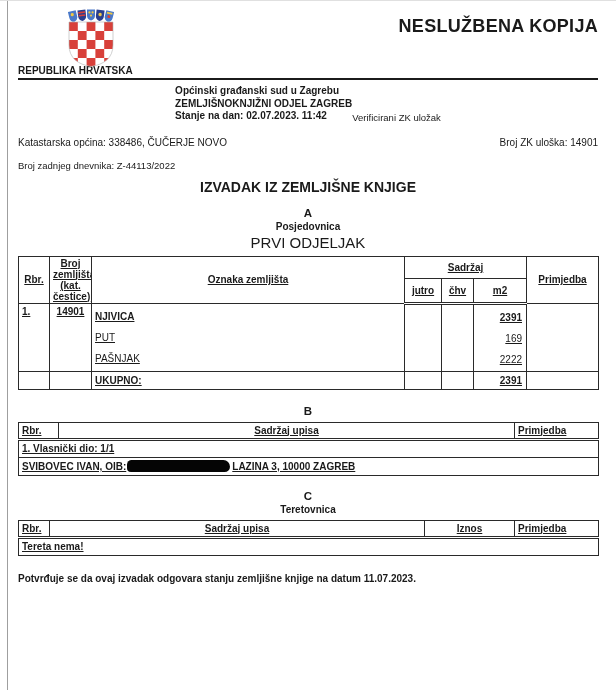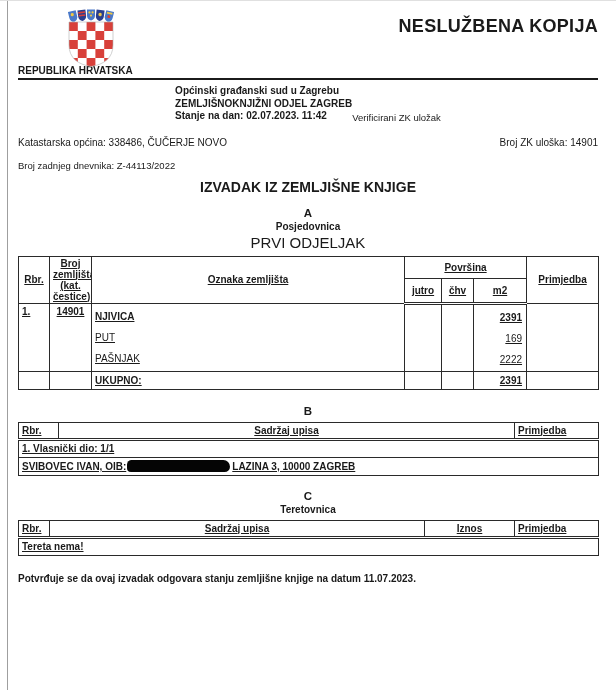--- a/index.html
+++ b/index.html
@@ -156,21 +156,21 @@
         <col style="width:37px">
           <col style="width:32px">
           <col style="width:53px">
           <col style="width:72px">
       </colgroup>
       <thead>
         <tr class="hdr-top">
           <th rowspan="2" class="th-center">Rbr.</th>
           <th rowspan="2" class="th-center">Broj zemljišta (kat. čestice)</th>
           <th rowspan="2" class="th-center">Oznaka zemljišta</th>
-          <th colspan="3" class="th-center">Površina</th>
+          <th colspan="3" class="th-center">Sadržaj</th>
           <th rowspan="2" class="th-center">Primjedba</th>
         </tr>
         <tr>
           <th class="th-center">jutro</th>
           <th class="th-center">čhv</th>
           <th class="th-center">m2</th>
         </tr>
       </thead>
       <tbody>
         <tr class="group">

